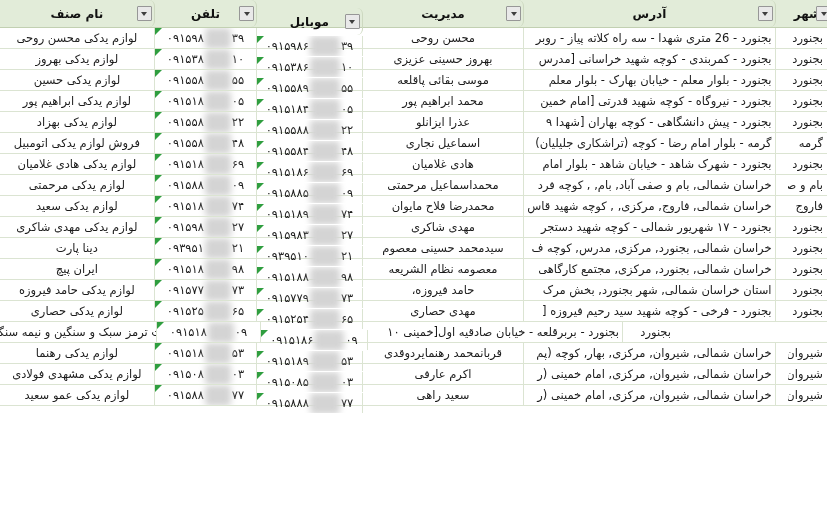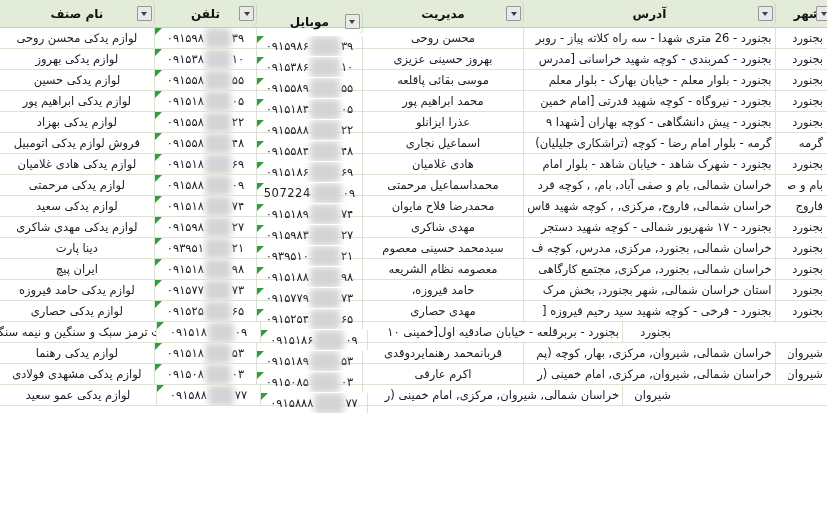--- a/index.html
+++ b/index.html
@@ -277,21 +277,21 @@
       <span>لوازم یدکی مرحمتی</span>
     </div>
     <div class="cell c1">
       <span class="tri"></span>
       <span class="num">۰۹۱۵۸۸</span>
       <span class="blur"></span>
       <span class="num">۰۹</span>
     </div>
     <div class="cell c2">
       <span class="tri"></span>
-      <span class="num">507224</span>
+      <span class="num">۰۹۱۵۸۸۵</span>
       <span class="blur"></span>
       <span class="num">۰۹</span>
     </div>
     <div class="cell c3">
       <span>محمداسماعیل مرحمتی</span>
     </div>
     <div class="cell c4">
       <span>خراسان شمالی, بام و صفی آباد, بام, , کوچه فرد</span>
     </div>
     <div class="cell c5">
@@ -547,20 +547,23 @@
       <span class="tri"></span>
       <span class="num">۰۹۱۵۸۸</span>
       <span class="blur"></span>
       <span class="num">۷۷</span>
     </div>
     <div class="cell c2">
       <span class="tri"></span>
       <span class="num">۰۹۱۵۸۸۸</span>
       <span class="blur"></span>
       <span class="num">۷۷</span>
+    </div>
+    <div class="cell c3">
+      <span>سعید راهی</span>
     </div>
     <div class="cell c4">
       <span>خراسان شمالی, شیروان, مرکزی, امام خمینی (ر</span>
     </div>
     <div class="cell c5">
       <span>شیروان</span>
     </div>
   </div>
 </div>
 </div>

